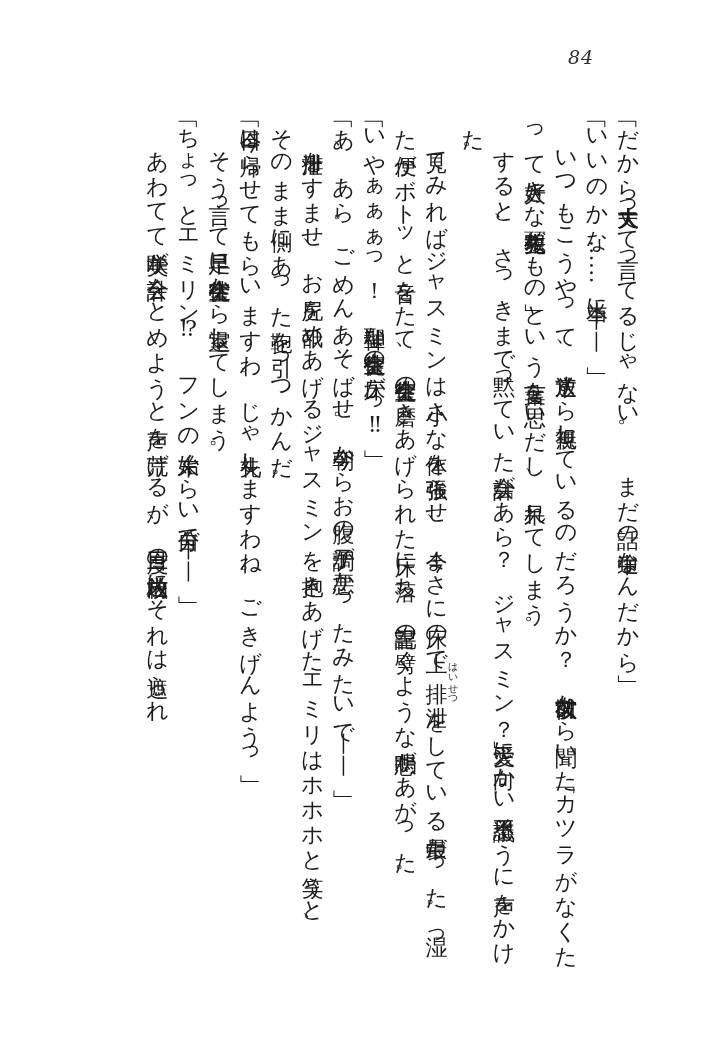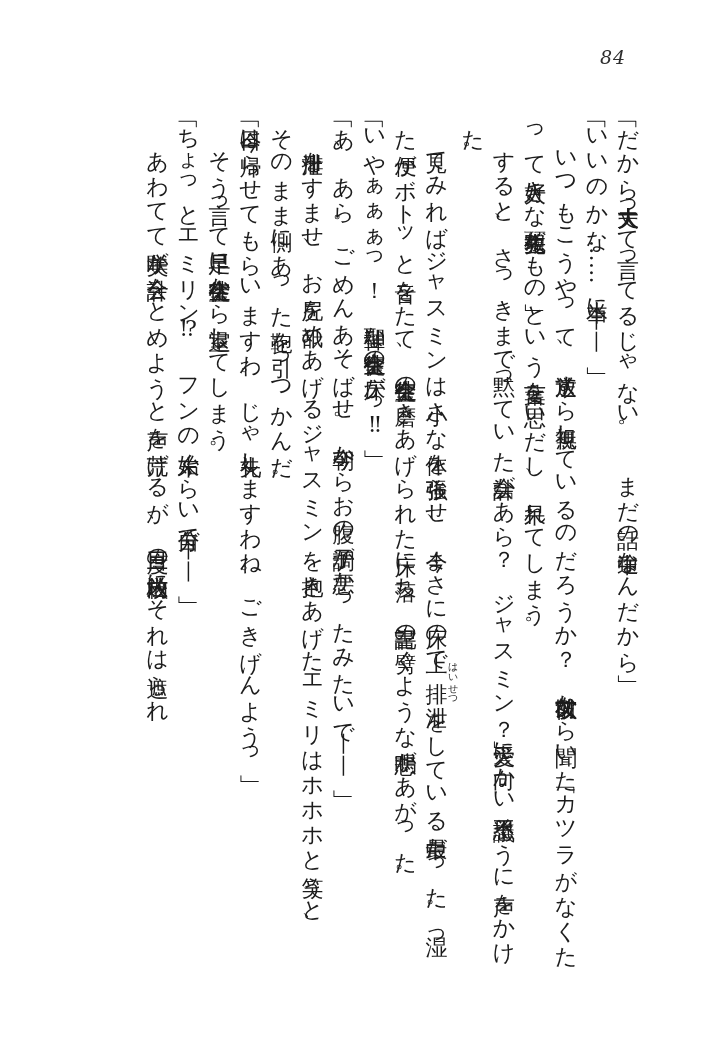--- a/index.html
+++ b/index.html
@@ -11,21 +11,21 @@
     position: relative;
     width: 712px;
     height: 1050px;
     background: #ffffff;
     overflow: hidden;
     font-family: "DejaVu Serif", "Liberation Serif", serif;
   }
   .page-number {
     position: absolute;
     top: 46px;
-    left: 600px;
+    left: 568px;
     font-size: 19px;
     font-style: italic;
     color: #2e2e2e;
     letter-spacing: 1px;
   }
   .text-block {
     position: absolute;
     top: 114px;
     right: 68px;
     width: 542px;

